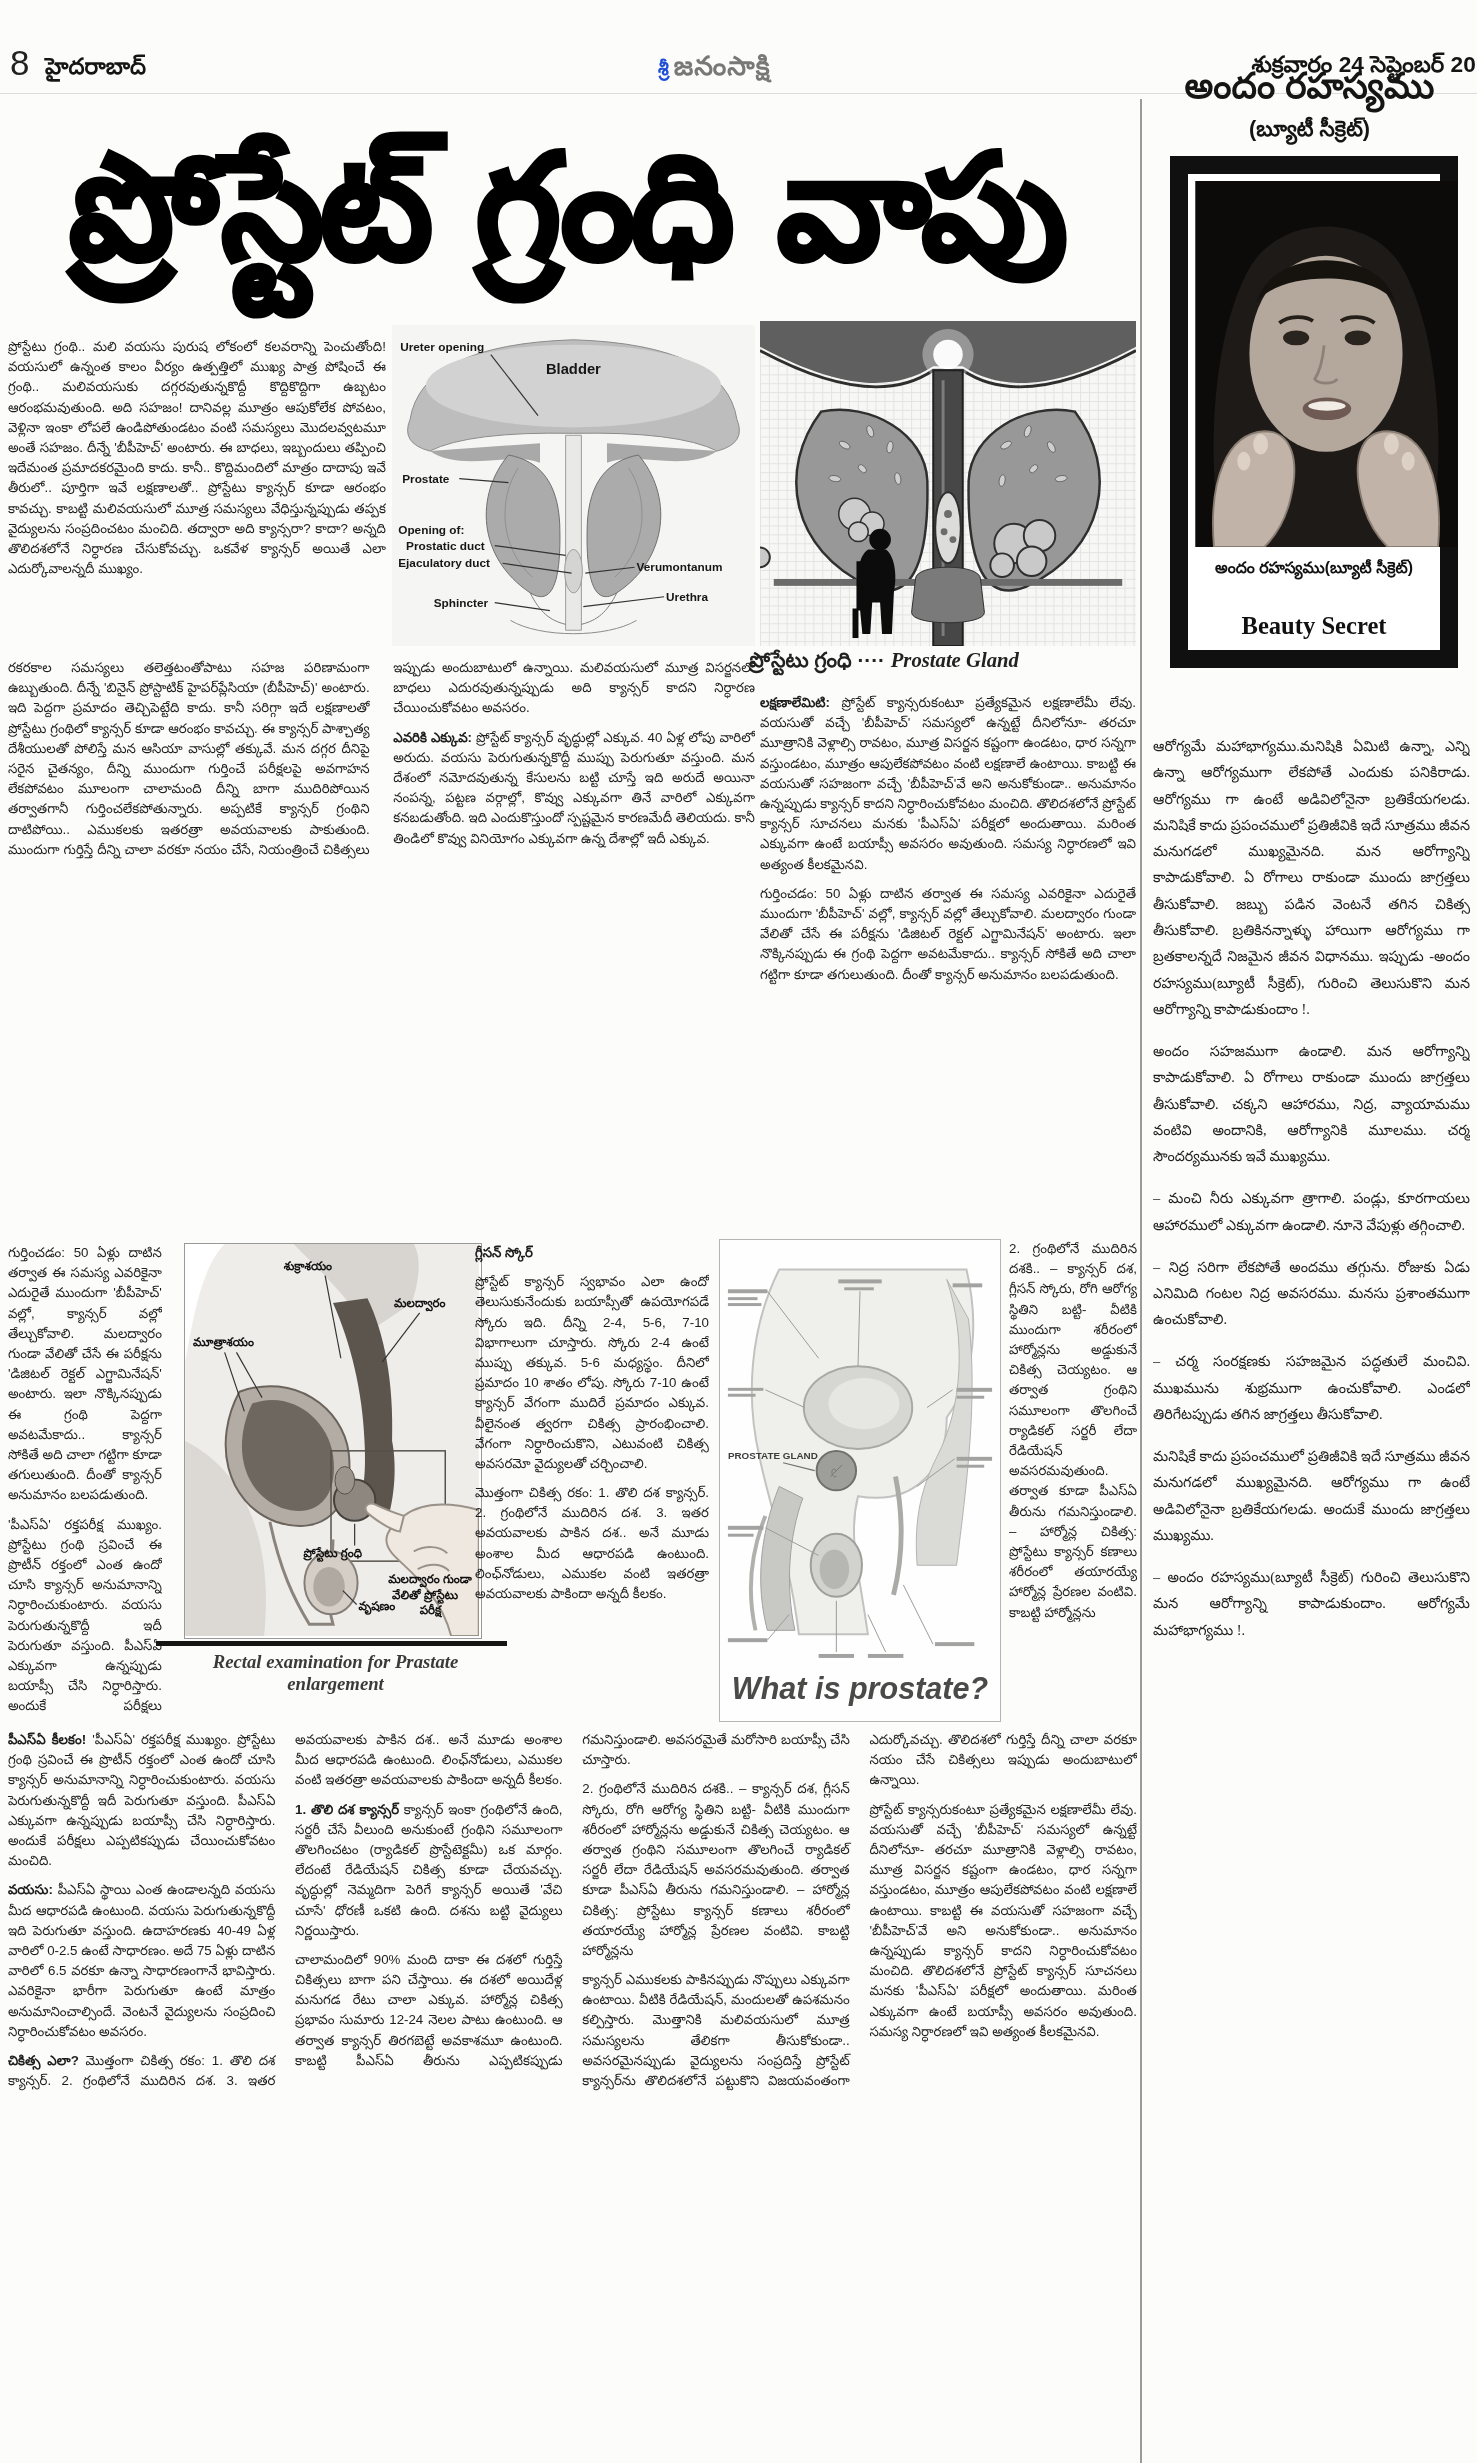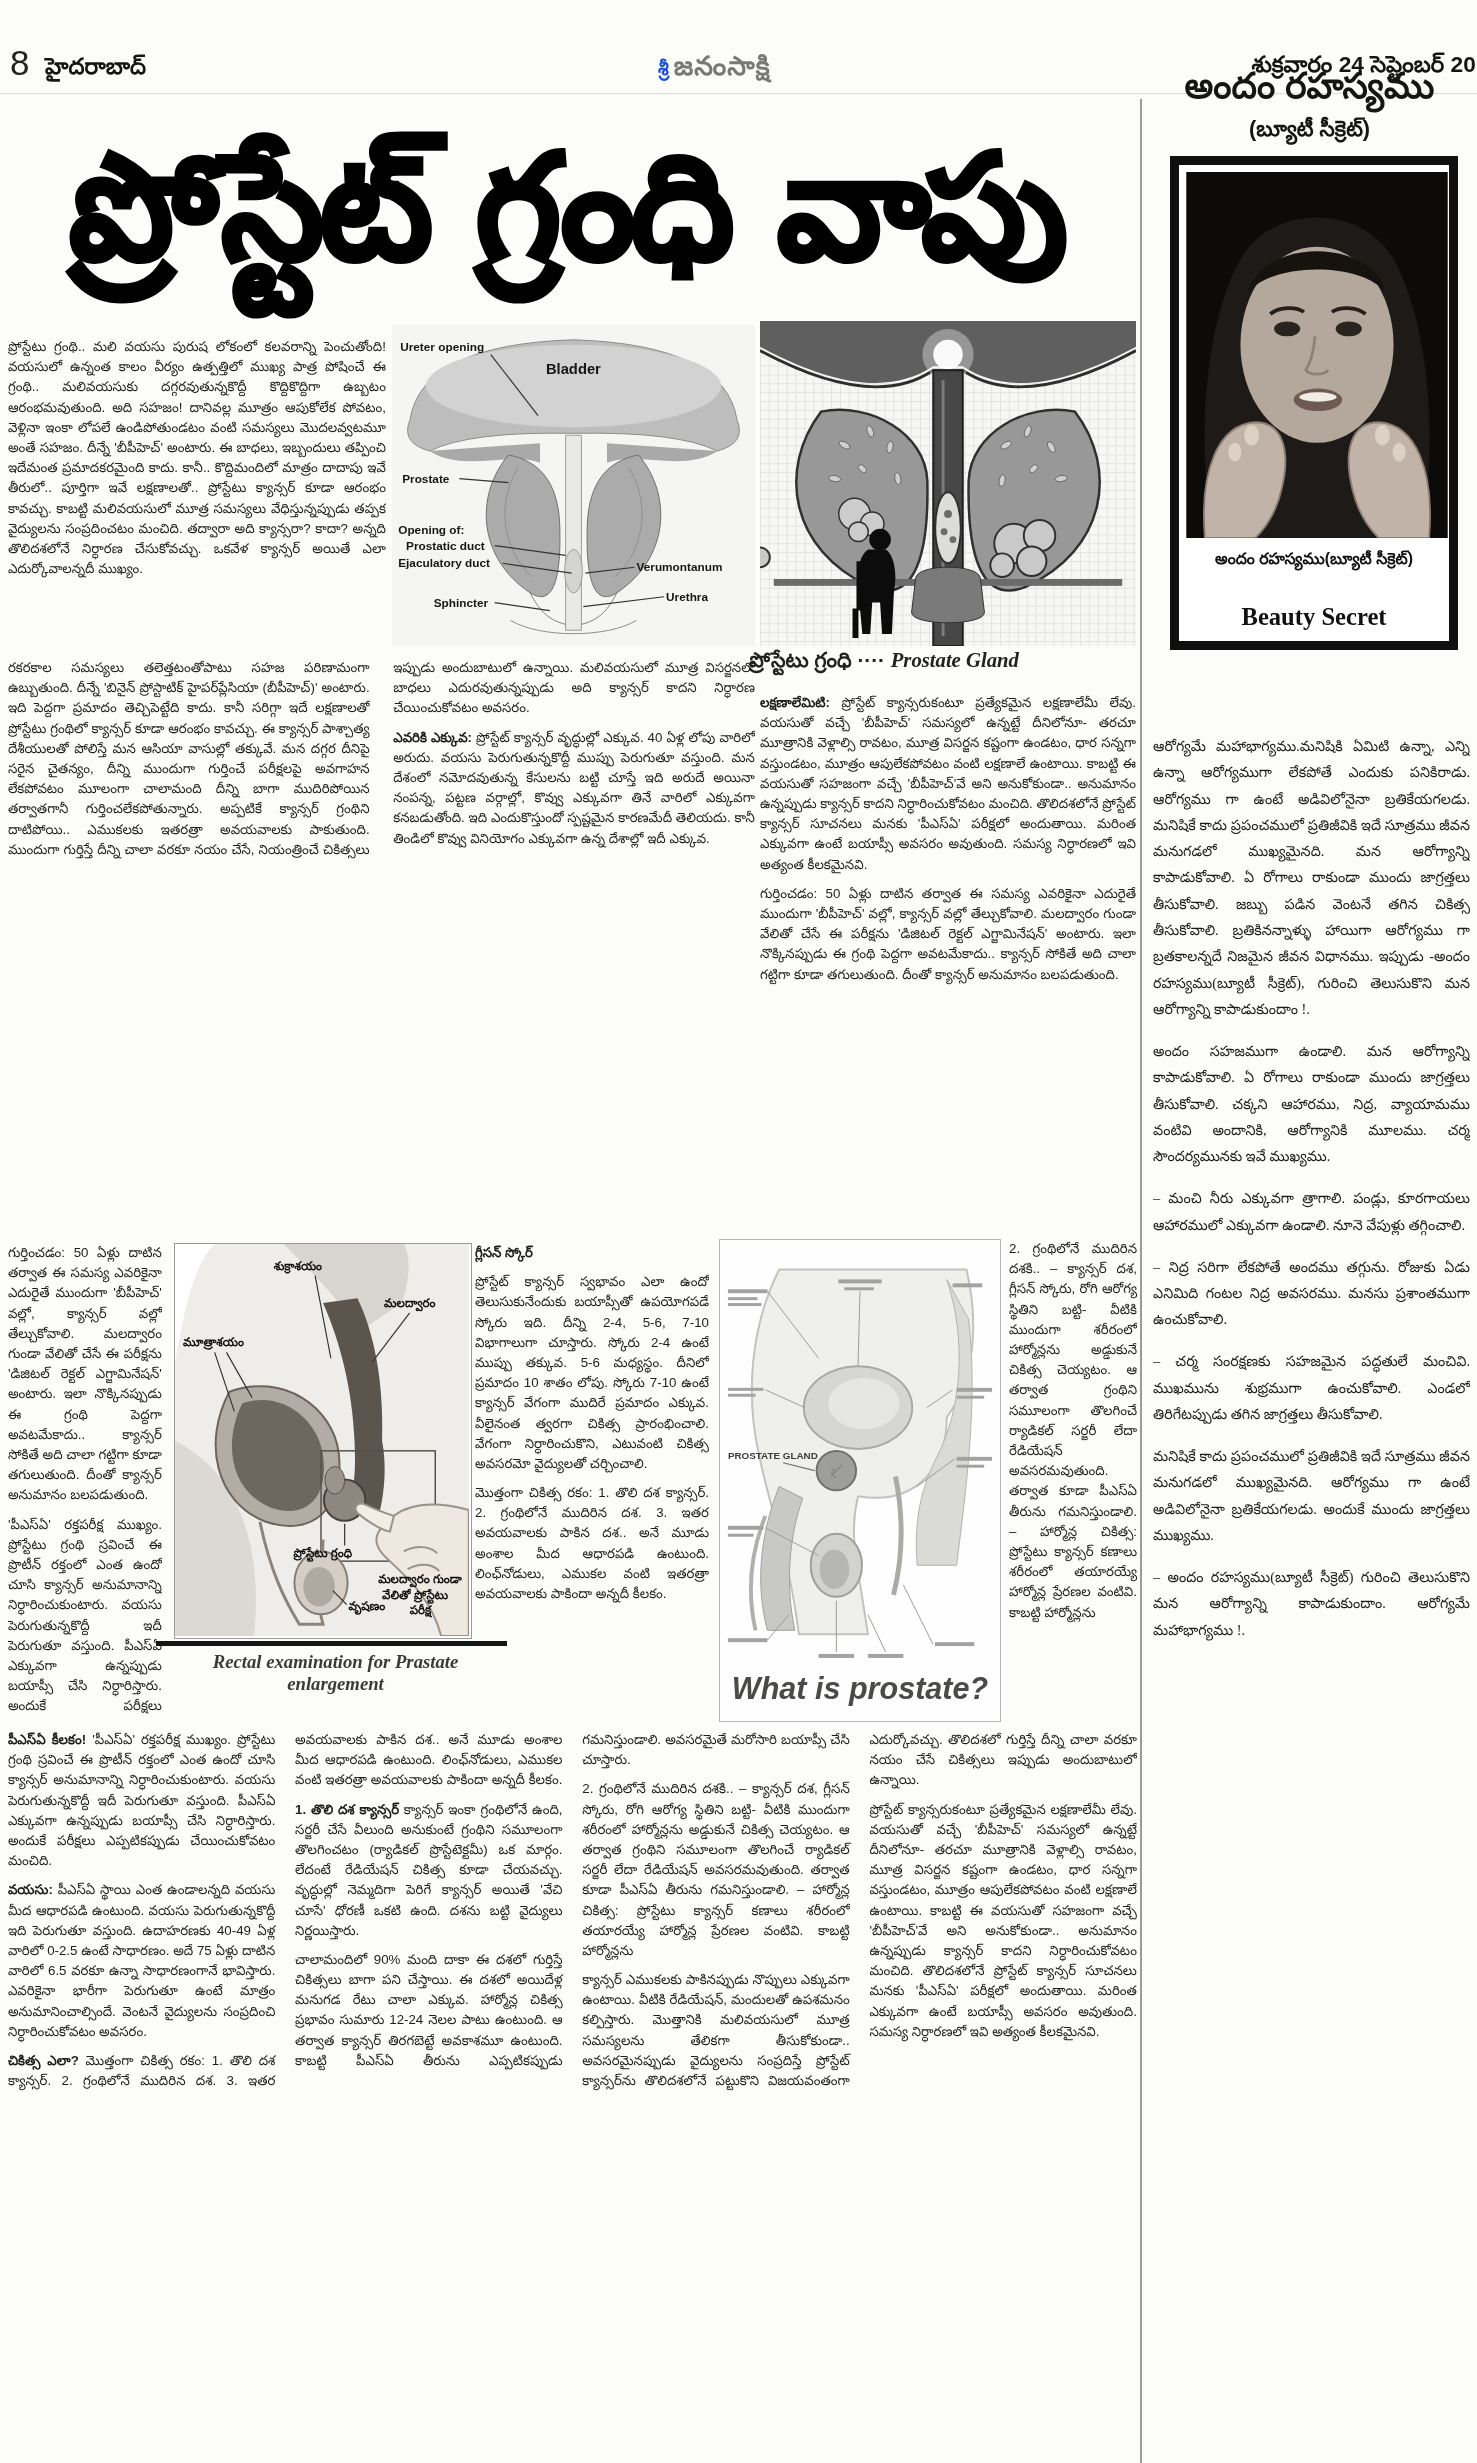--- a/index.html
+++ b/index.html
@@ -34,38 +34,38 @@
   .clip{overflow:hidden;}
   
   .fig{background:#f5f5f3;}
   #fig-anatomy1{left:392px;top:325px;width:363px;height:321px;}
   #fig-anatomy2{left:760px;top:321px;width:376px;height:325px;
     background-image:linear-gradient(#e3e3e3 1px,transparent 1px),linear-gradient(90deg,#e3e3e3 1px,transparent 1px);
     background-size:8.9px 8.9px;background-color:#f7f7f5;}
   #fig2-caption{left:749px;top:648px;width:388px;font-size:20.7px;color:#222;}
   #fig2-caption .capte{font-weight:bold;}
   #fig2-caption .capen{font-family:"Liberation Serif",serif;font-style:italic;font-weight:bold;}
-  #fig-rectal{left:174px;top:1243px;width:296px;height:394px;background:#fff;border:1px solid #999;}
+  #fig-rectal{left:184px;top:1243px;width:296px;height:394px;background:#fff;border:1px solid #999;}
   #rect-bar{left:156px;top:1641px;width:351px;height:4.9px;background:#151515;}
   #rect-caption{left:164px;top:1651px;width:343px;text-align:center;
     font-family:"Liberation Serif",serif;font-style:italic;font-weight:bold;font-size:18.7px;color:#3a3a3a;}
   #fig-whatis{left:719px;top:1239px;width:280px;height:481px;background:#fefefe;border:1px solid #b5b5b5;}
   
   #intro{left:7.9px;top:337px;width:378px;height:288px;}
   #main1-left{left:7.9px;top:658px;width:747px;height:579px;}
   #main1-right{left:760px;top:693px;width:376px;height:544px;}
   #colA{left:7.9px;top:1243px;width:154px;height:471px;}
   #colB{left:475px;top:1243px;width:234px;height:479px;}
   #colC{left:1009px;top:1239px;width:128px;height:481px;}
   #bottom-band{left:7.9px;top:1730px;width:1129px;height:729px;}
   
   #sidebar-divider{left:1140px;top:99px;width:2px;height:2365px;background:#9a9a9a;}
   #sb-title{left:1147px;top:65px;width:325px;text-align:center;font-size:36px;font-weight:bold;letter-spacing:0px;}
   #sb-subtitle{left:1147px;top:116px;width:325px;text-align:center;font-size:21.7px;font-weight:bold;}
-  #photo-frame{left:1170px;top:156px;width:288px;background:#101010;padding:9px;box-sizing:border-box;}
+  #photo-frame{left:1170px;top:156px;width:288px;background:#101010;padding:18px;box-sizing:border-box;}
   #photo-inner{background:#ffffff;padding:6.9px 6.9px 9.9px 6.9px;}
   #photo-caption-te{margin-top:7.9px;text-align:center;font-size:15.8px;font-weight:bold;color:#111;}
   #photo-caption-en{text-align:center;font-family:"Liberation Serif",serif;font-weight:bold;font-size:24.6px;color:#111;margin-top:31px;}
   #sb-text{left:1153px;top:733px;width:317px;height:1724px;font-size:14.3px;line-height:1.84;}
   #sb-text p{margin:0 0 15.8px 0;font-family:Liberation Serif, serif;}
   
   svg text{font-family:"Liberation Sans","DejaVu Sans",sans-serif;}
   .lbl{font-size:12px;font-weight:bold;fill:#161616;}
   .lbl-big{font-size:15px;font-weight:bold;fill:#161616;}
   .lbl-te{font-size:12px;font-weight:bold;fill:#111;}

